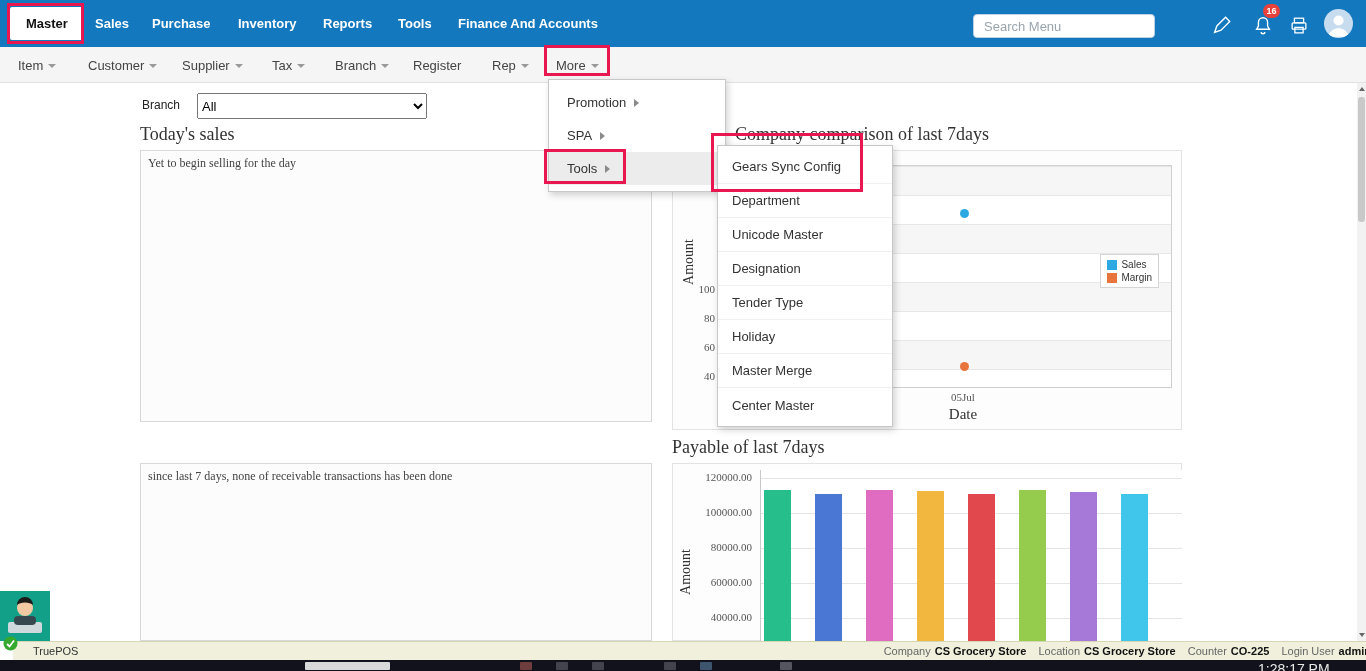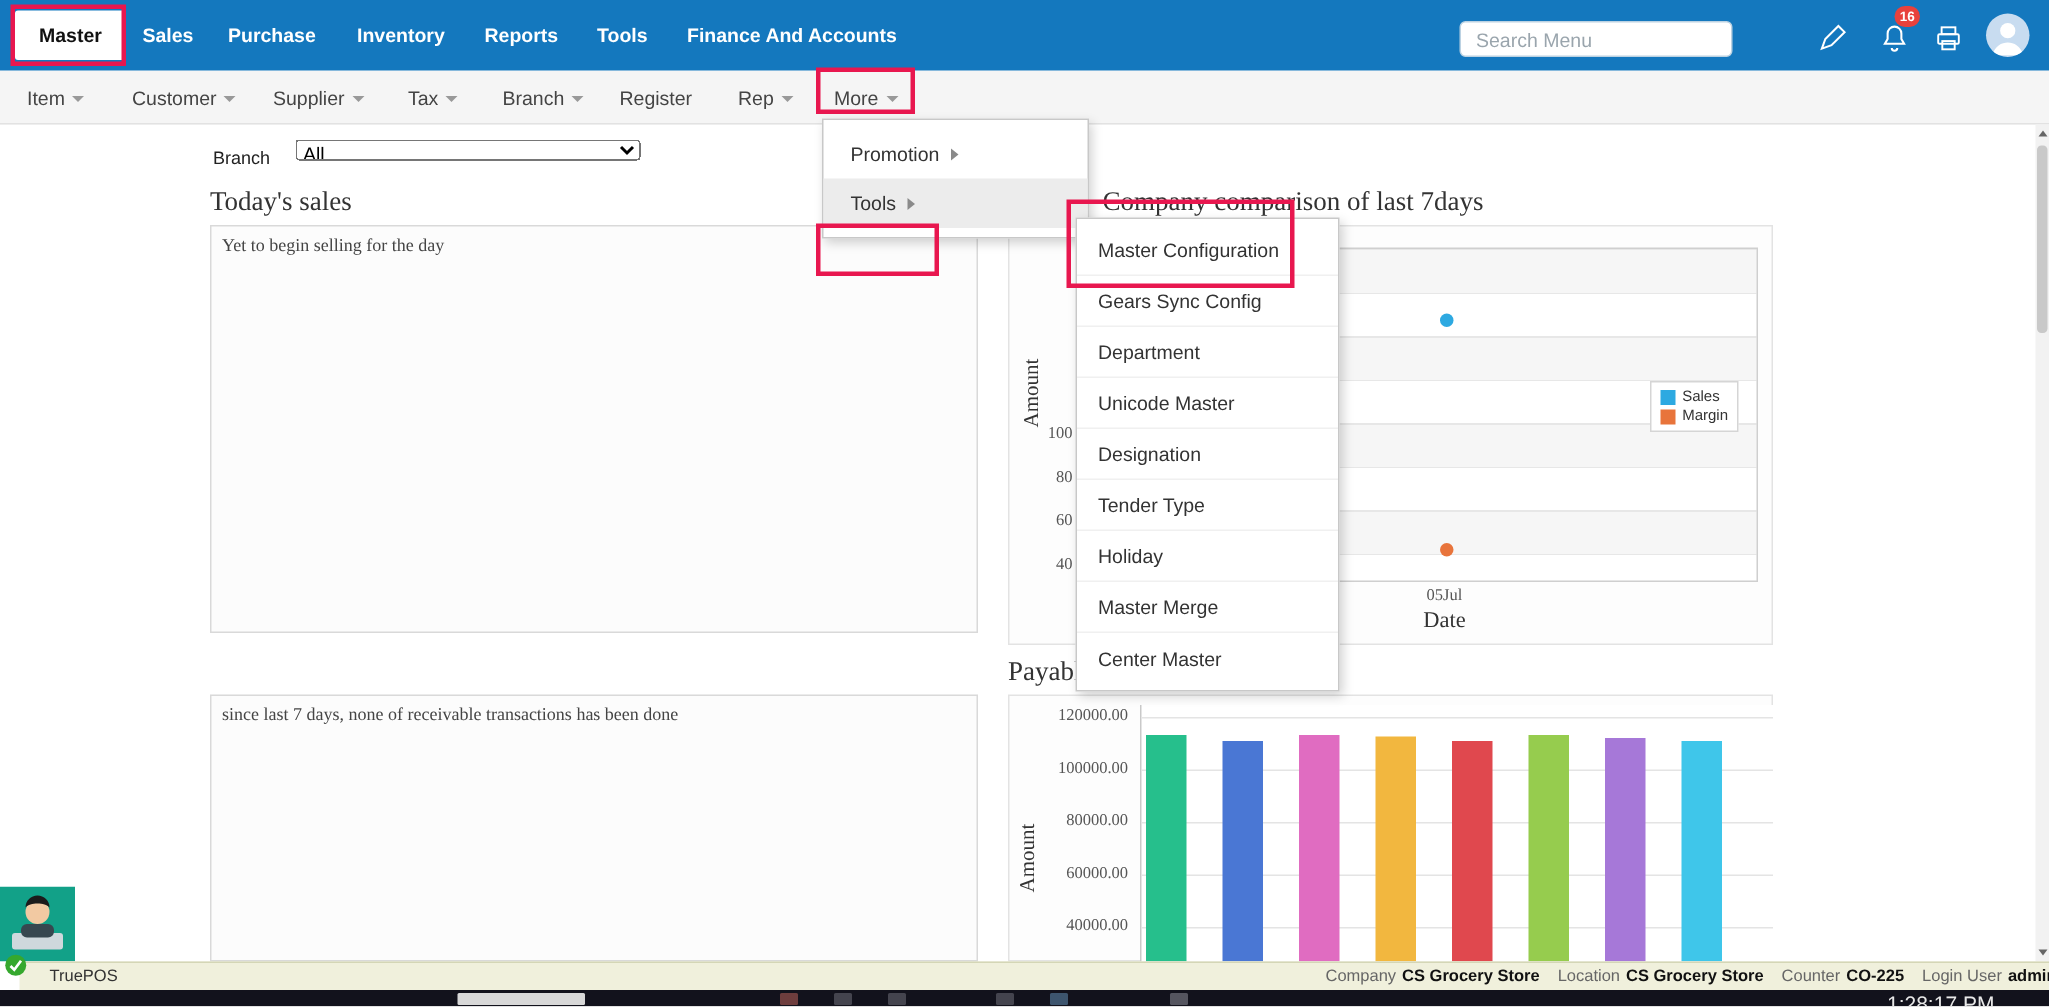--- a/index.html
+++ b/index.html
@@ -40,21 +40,21 @@
                  border-left:5px solid #8a8a8a; margin-left:8px; }
   .submenu-item { height:34px; display:flex; align-items:center; padding:0 14px; font-size:13px; color:#333;
                   border-bottom:1px solid #f0f0f0; cursor:pointer; }
   .submenu-item:last-child { border-bottom:none; }
 
   
   .anno { position:absolute; border:3px solid #e8174f; z-index:70; pointer-events:none; }
 
   
   .branch-label { position:absolute; left:142px; top:98px; font-size:12px; color:#222; }
-  .branch-select { position:absolute; left:197px; top:93px; width:230px; height:14px; font-size:13px;
+  .branch-select { position:absolute; left:197px; top:93px; width:230px; height:26px; font-size:13px;
                    font-family:"Liberation Sans",sans-serif; }
   .chart-title { position:absolute; font-family:"Liberation Serif", serif; font-size:18px; color:#333; white-space:nowrap; }
   .chart-panel { position:absolute; border:1px solid #e3e3e3; background:#fdfdfd; }
   .empty-panel { position:absolute; background:#fcfcfc; border:1px solid #d9d9d9; }
   .empty-msg { font-family:"Liberation Serif", serif; font-size:12px; color:#444; padding:5px 7px; }
 
   .plot { position:absolute; }
   .margin-plot { border:1px solid #cfcfcf;
     background-image:
       repeating-linear-gradient(to bottom, #e7e7e7 0 1px, transparent 1px 29px),
@@ -238,30 +238,31 @@
       <div class="bar" style="left: 258px; top: 20.25px; height: 150.75px; background: rgb(150, 204, 78);"></div>
       <div class="bar" style="left: 309px; top: 22px; height: 149px; background: rgb(166, 120, 216);"></div>
       <div class="bar" style="left: 360px; top: 23.75px; height: 147.25px; background: rgb(63, 198, 234);"></div>
     </div>
 
   <div class="menu-panel more-menu">
     <div class="menu-item">
         <span>Promotion</span>
         <i class="caret-right"></i>
       </div>
+    <div class="menu-item">
+        <span>SPA</span>
+        <i class="caret-right"></i>
+      </div>
     <div class="menu-item active">
         <span>Tools</span>
         <i class="caret-right"></i>
       </div>
   </div>
 
   <div class="menu-panel tools-submenu">
-    <div class="submenu-item">
-        <span>Master Configuration</span>
-      </div>
     <div class="submenu-item">
         <span>Gears Sync Config</span>
       </div>
     <div class="submenu-item">
         <span>Department</span>
       </div>
     <div class="submenu-item">
         <span>Unicode Master</span>
       </div>
     <div class="submenu-item">

